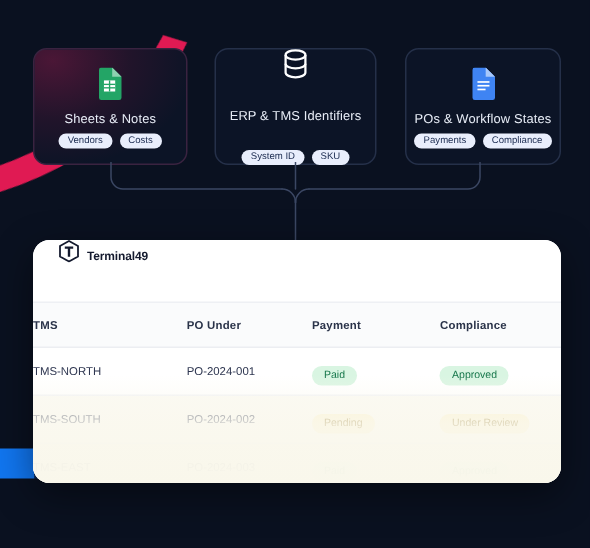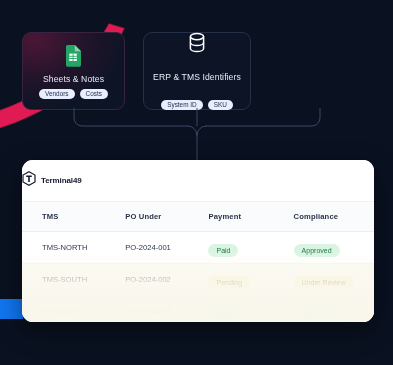--- a/index.html
+++ b/index.html
@@ -76,21 +76,21 @@
 
   
   .table-card{
     position:absolute;left:22px;top:160px;width:352px;height:162px;
     background:#ffffff;
     border-radius:11px;
     overflow:hidden;
     box-shadow:0 8px 26px rgba(0,0,0,.45);
   }
   .table-head-brand{
-    height:41px;display:flex;align-items:center;
+    height:41px;display:flex;align-items:flex-start;padding-left:17px;
     border-bottom:1px solid #eef0f4;
     background:#fff;
   }
   .brand{display:flex;align-items:center;gap:5px;}
   .brand-name{font-size:8px;font-weight:bold;color:#141a2e;letter-spacing:-.1px;}
 
   .thead{
     display:flex;align-items:center;height:29px;
     border-bottom:1px solid #eceef2;
     background:#fafbfc;
@@ -100,21 +100,21 @@
     letter-spacing:.15px;
   }
   .tr{
     display:flex;align-items:center;height:31px;
     border-bottom:1px solid #f2f3f6;
     position:relative;
     justify-content:space-between;
   }
   .td{font-size:7.6px;color:#2e3650;white-space:nowrap;}
 
-  .c-tms{width:108px;padding-left:20px;box-sizing:border-box;}
+  .c-tms{width:108px;box-sizing:border-box;}
   .c-po{width:88px;}
   .c-pay{width:90px;}
   .c-comp{width:85px;}
 
   .badge{
     display:inline-block;font-size:7px;border-radius:20px;
     padding:3px 8px;line-height:1;white-space:nowrap;
   }
   .badge.green{background:#d9f5e2;color:#15764a;}
   .badge.amber{background:#fbf2cc;color:#8a6d16;}
@@ -167,20 +167,36 @@
           <path d="M3.4 10.5c0 1.72 2.95 3.1 6.6 3.1s6.6-1.38 6.6-3.1"></path>
         </svg>
       </div>
       <div class="card-title">ERP &amp; TMS Identifiers</div>
       <div class="pills">
         <span class="pill">System ID</span>
         <span class="pill">SKU</span>
       </div>
     </div>
 
+    <div class="card c3">
+      <div class="card-icon">
+        <svg width="17" height="22" viewBox="0 0 17 22">
+          <path d="M1 1.6A1.6 1.6 0 0 1 2.6 0h7.2L16 6.2v13.9a1.6 1.6 0 0 1-1.6 1.6H2.6A1.6 1.6 0 0 1 1 20.1Z" fill="#3f84f3"></path>
+          <path d="M9.8 0 16 6.2h-6.2Z" fill="#a8c8fa"></path>
+          <rect x="4.3" y="9.1" width="8" height="1.1" fill="#fff"></rect>
+          <rect x="4.3" y="11.6" width="8" height="1.1" fill="#fff"></rect>
+          <rect x="4.3" y="14.1" width="5.4" height="1.1" fill="#fff"></rect>
+        </svg>
+      </div>
+      <div class="card-title">POs &amp; Workflow States</div>
+      <div class="pills">
+        <span class="pill">Payments</span>
+        <span class="pill">Compliance</span>
+      </div>
+    </div>
   </div>
 
   <div class="connector">
     <svg width="393" height="62" viewBox="0 0 393 62" fill="none" stroke="#3b4763" stroke-width="1" stroke-linecap="round">
       <path d="M74 0v10a8 8 0 0 0 8 8h106"></path>
       <path d="M197 0v18"></path>
       <path d="M320 0v10a8 8 0 0 1-8 8H206"></path>
       <path d="M188 18a9 9 0 0 1 9 9"></path>
       <path d="M206 18a9 9 0 0 0-9 9"></path>
       <path d="M197 25v37"></path>

